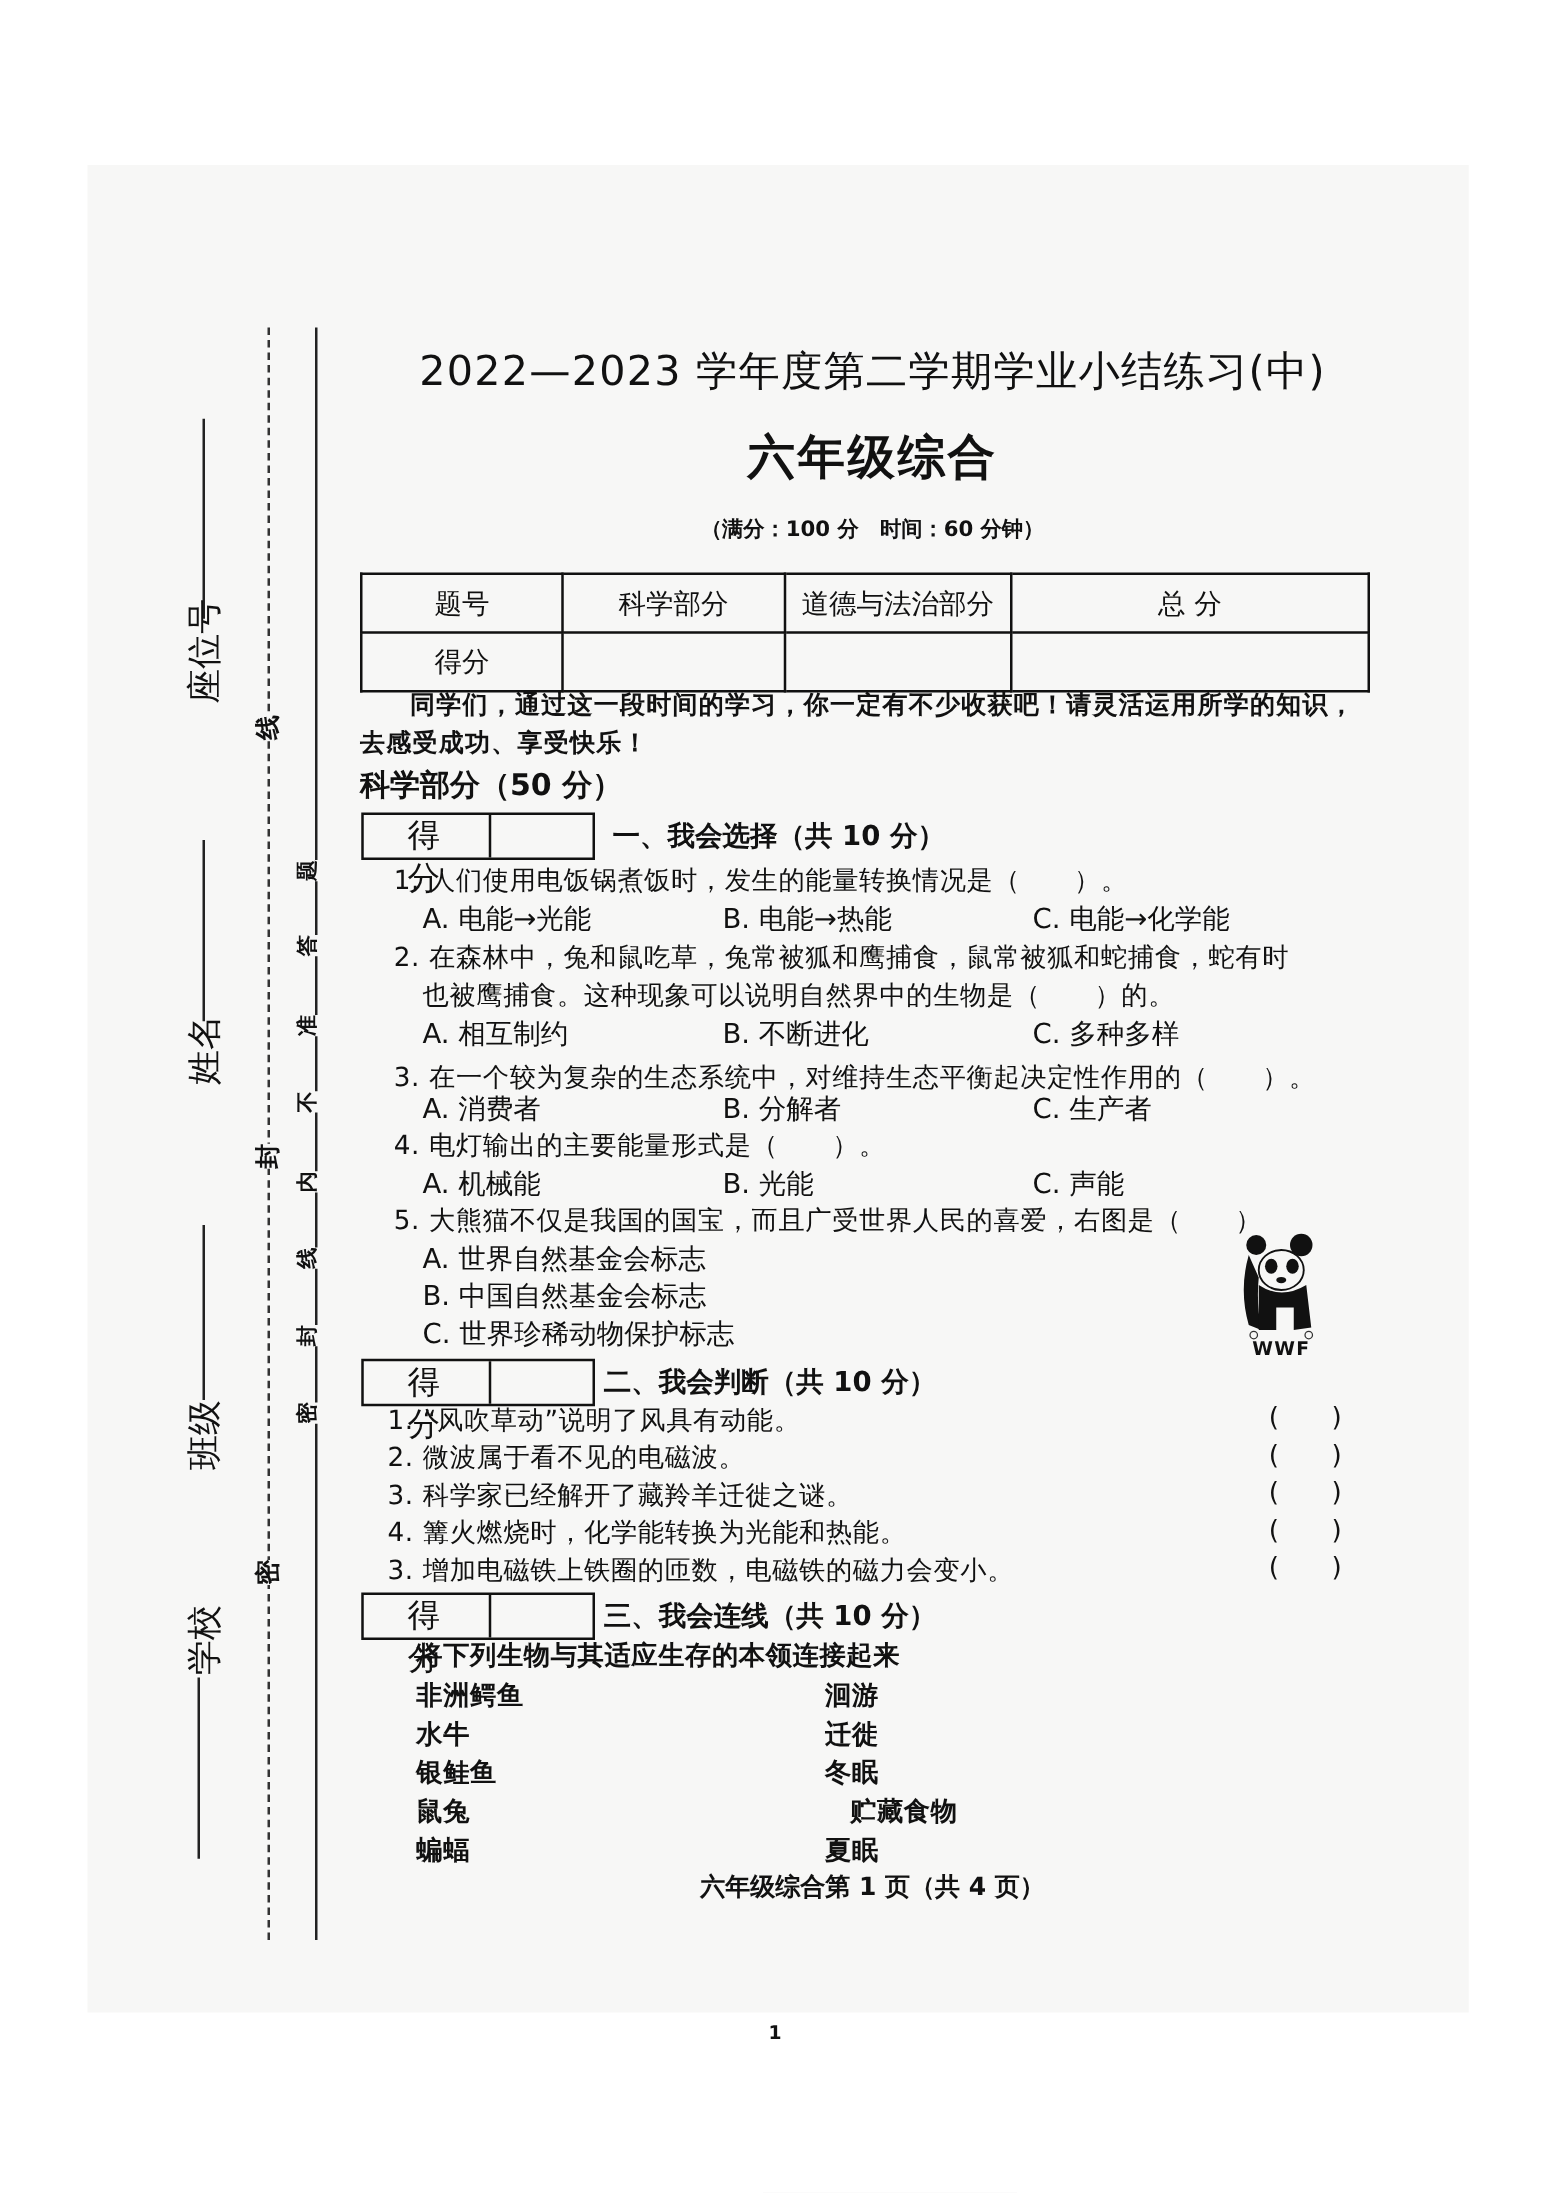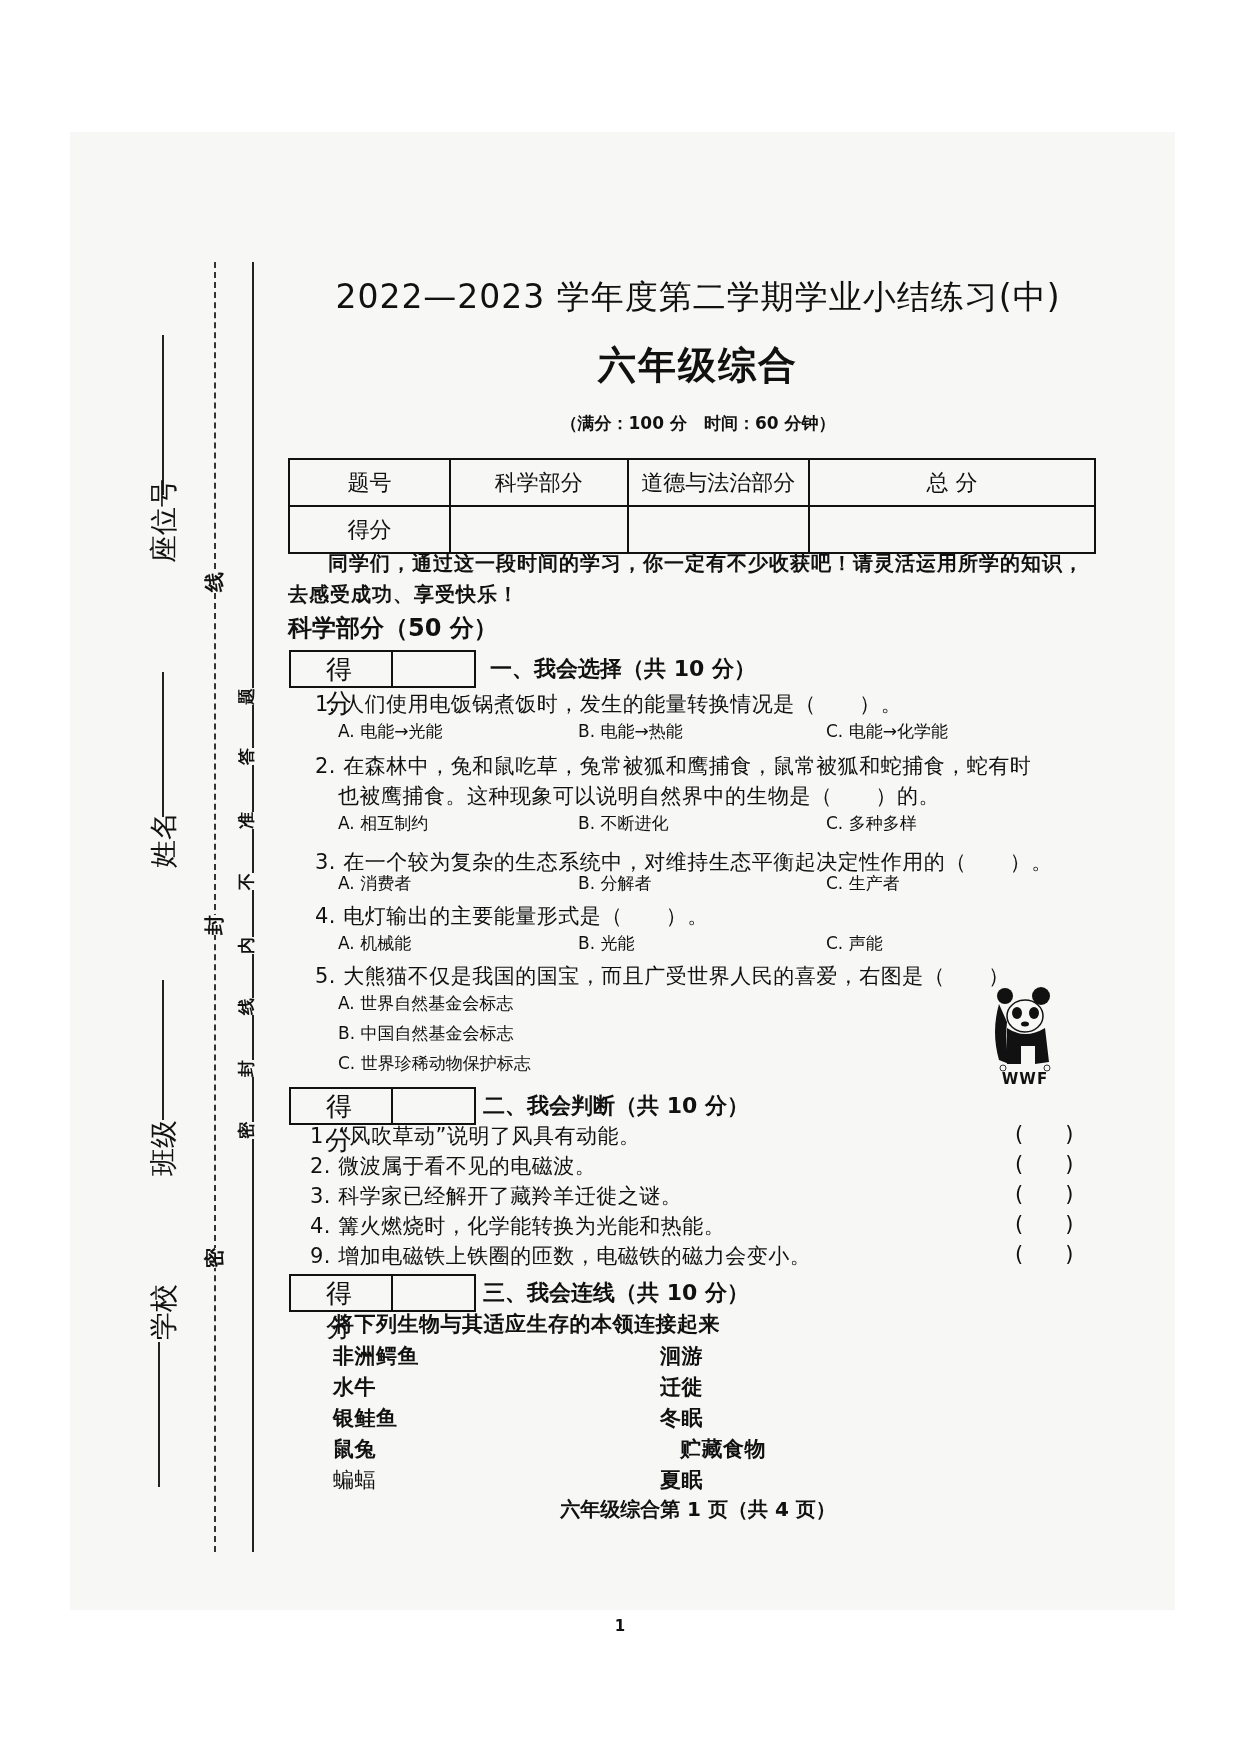--- a/index.html
+++ b/index.html
@@ -49,21 +49,21 @@
     font-size:24px; font-weight:bold; }
 
   .scorebox { position:absolute; left:289px; width:183px; height:34px;
     border:2px solid #111; display:flex; }
   .scorebox .lab { width:102px; border-right:2px solid #111; font-size:26px;
     text-align:center; line-height:34px; letter-spacing:14px; padding-left:10px; box-sizing:border-box; }
   .scorebox .val { flex:1; }
   .part-head { position:absolute; font-size:22px; font-weight:bold; }
 
   .q { position:absolute; font-size:21px; white-space:nowrap; letter-spacing:0.5px; }
-  .opt { position:absolute; font-size:17px; white-space:nowrap; }
+  .opt { position:absolute; font-size:22px; white-space:nowrap; }
   .paren { position:absolute; font-size:21px; left:1015px; white-space:pre; }
 
   .footer { position:absolute; left:288px; top:1496px; width:820px; text-align:center;
     font-size:20px; font-weight:bold; }
   .pagenum { position:absolute; left:0; width:1240px; top:1617px; text-align:center;
     font-size:15px; font-weight:bold; }
 
   .wwf { position:absolute; left:985px; top:982px; width:80px; height:110px; }
   .wwf-text { position:absolute; left:0; top:88px; width:80px; text-align:center;
     font-size:15px; font-weight:bold; letter-spacing:1px; }
@@ -180,35 +180,35 @@
 <div class="part-head" style="left:483px; top:1091px;">二、我会判断（共 10 分）</div>
 
 <div class="q" style="left:310px; top:1122px;">1. “风吹草动”说明了风具有动能。</div>
 <div class="paren" style="top:1120px;">(　　)</div>
 <div class="q" style="left:310px; top:1152px;">2. 微波属于看不见的电磁波。</div>
 <div class="paren" style="top:1150px;">(　　)</div>
 <div class="q" style="left:310px; top:1182px;">3. 科学家已经解开了藏羚羊迁徙之谜。</div>
 <div class="paren" style="top:1180px;">(　　)</div>
 <div class="q" style="left:310px; top:1212px;">4. 篝火燃烧时，化学能转换为光能和热能。</div>
 <div class="paren" style="top:1210px;">(　　)</div>
-<div class="q" style="left:310px; top:1242px;">9. 增加电磁铁上铁圈的匝数，电磁铁的磁力会变小。</div>
+<div class="q" style="left:310px; top:1242px;">3. 增加电磁铁上铁圈的匝数，电磁铁的磁力会变小。</div>
 <div class="paren" style="top:1240px;">(　　)</div>
 
 <div class="scorebox" style="top:1274px;">
   <div class="lab">得　分</div>
   <div class="val"></div>
 </div>
 <div class="part-head" style="left:483px; top:1278px;">三、我会连线（共 10 分）</div>
 <div class="q" style="left:333px; top:1310px; font-weight:bold;">将下列生物与其适应生存的本领连接起来</div>
 
 <div class="q" style="left:333px; top:1342px; font-weight:bold;">非洲鳄鱼</div>
 <div class="q" style="left:333px; top:1373px; font-weight:bold;">水牛</div>
 <div class="q" style="left:333px; top:1404px; font-weight:bold;">银鲑鱼</div>
 <div class="q" style="left:333px; top:1435px; font-weight:bold;">鼠兔</div>
-<div class="q" style="left:333px; top:1466px; font-weight:normal;">蝙蝠</div>
+<div class="q" style="left:333px; top:1466px; font-weight:bold;">蝙蝠</div>
 
 <div class="q" style="left:660px; top:1342px; font-weight:bold;">洄游</div>
 <div class="q" style="left:660px; top:1373px; font-weight:bold;">迁徙</div>
 <div class="q" style="left:660px; top:1404px; font-weight:bold;">冬眠</div>
 <div class="q" style="left:660px; top:1435px; font-weight:bold;margin-left:20px;">贮藏食物</div>
 <div class="q" style="left:660px; top:1466px; font-weight:bold;">夏眠</div>
 
 <div class="footer">六年级综合第 1 页（共 4 页）</div>
 <div class="pagenum">1</div>
 

